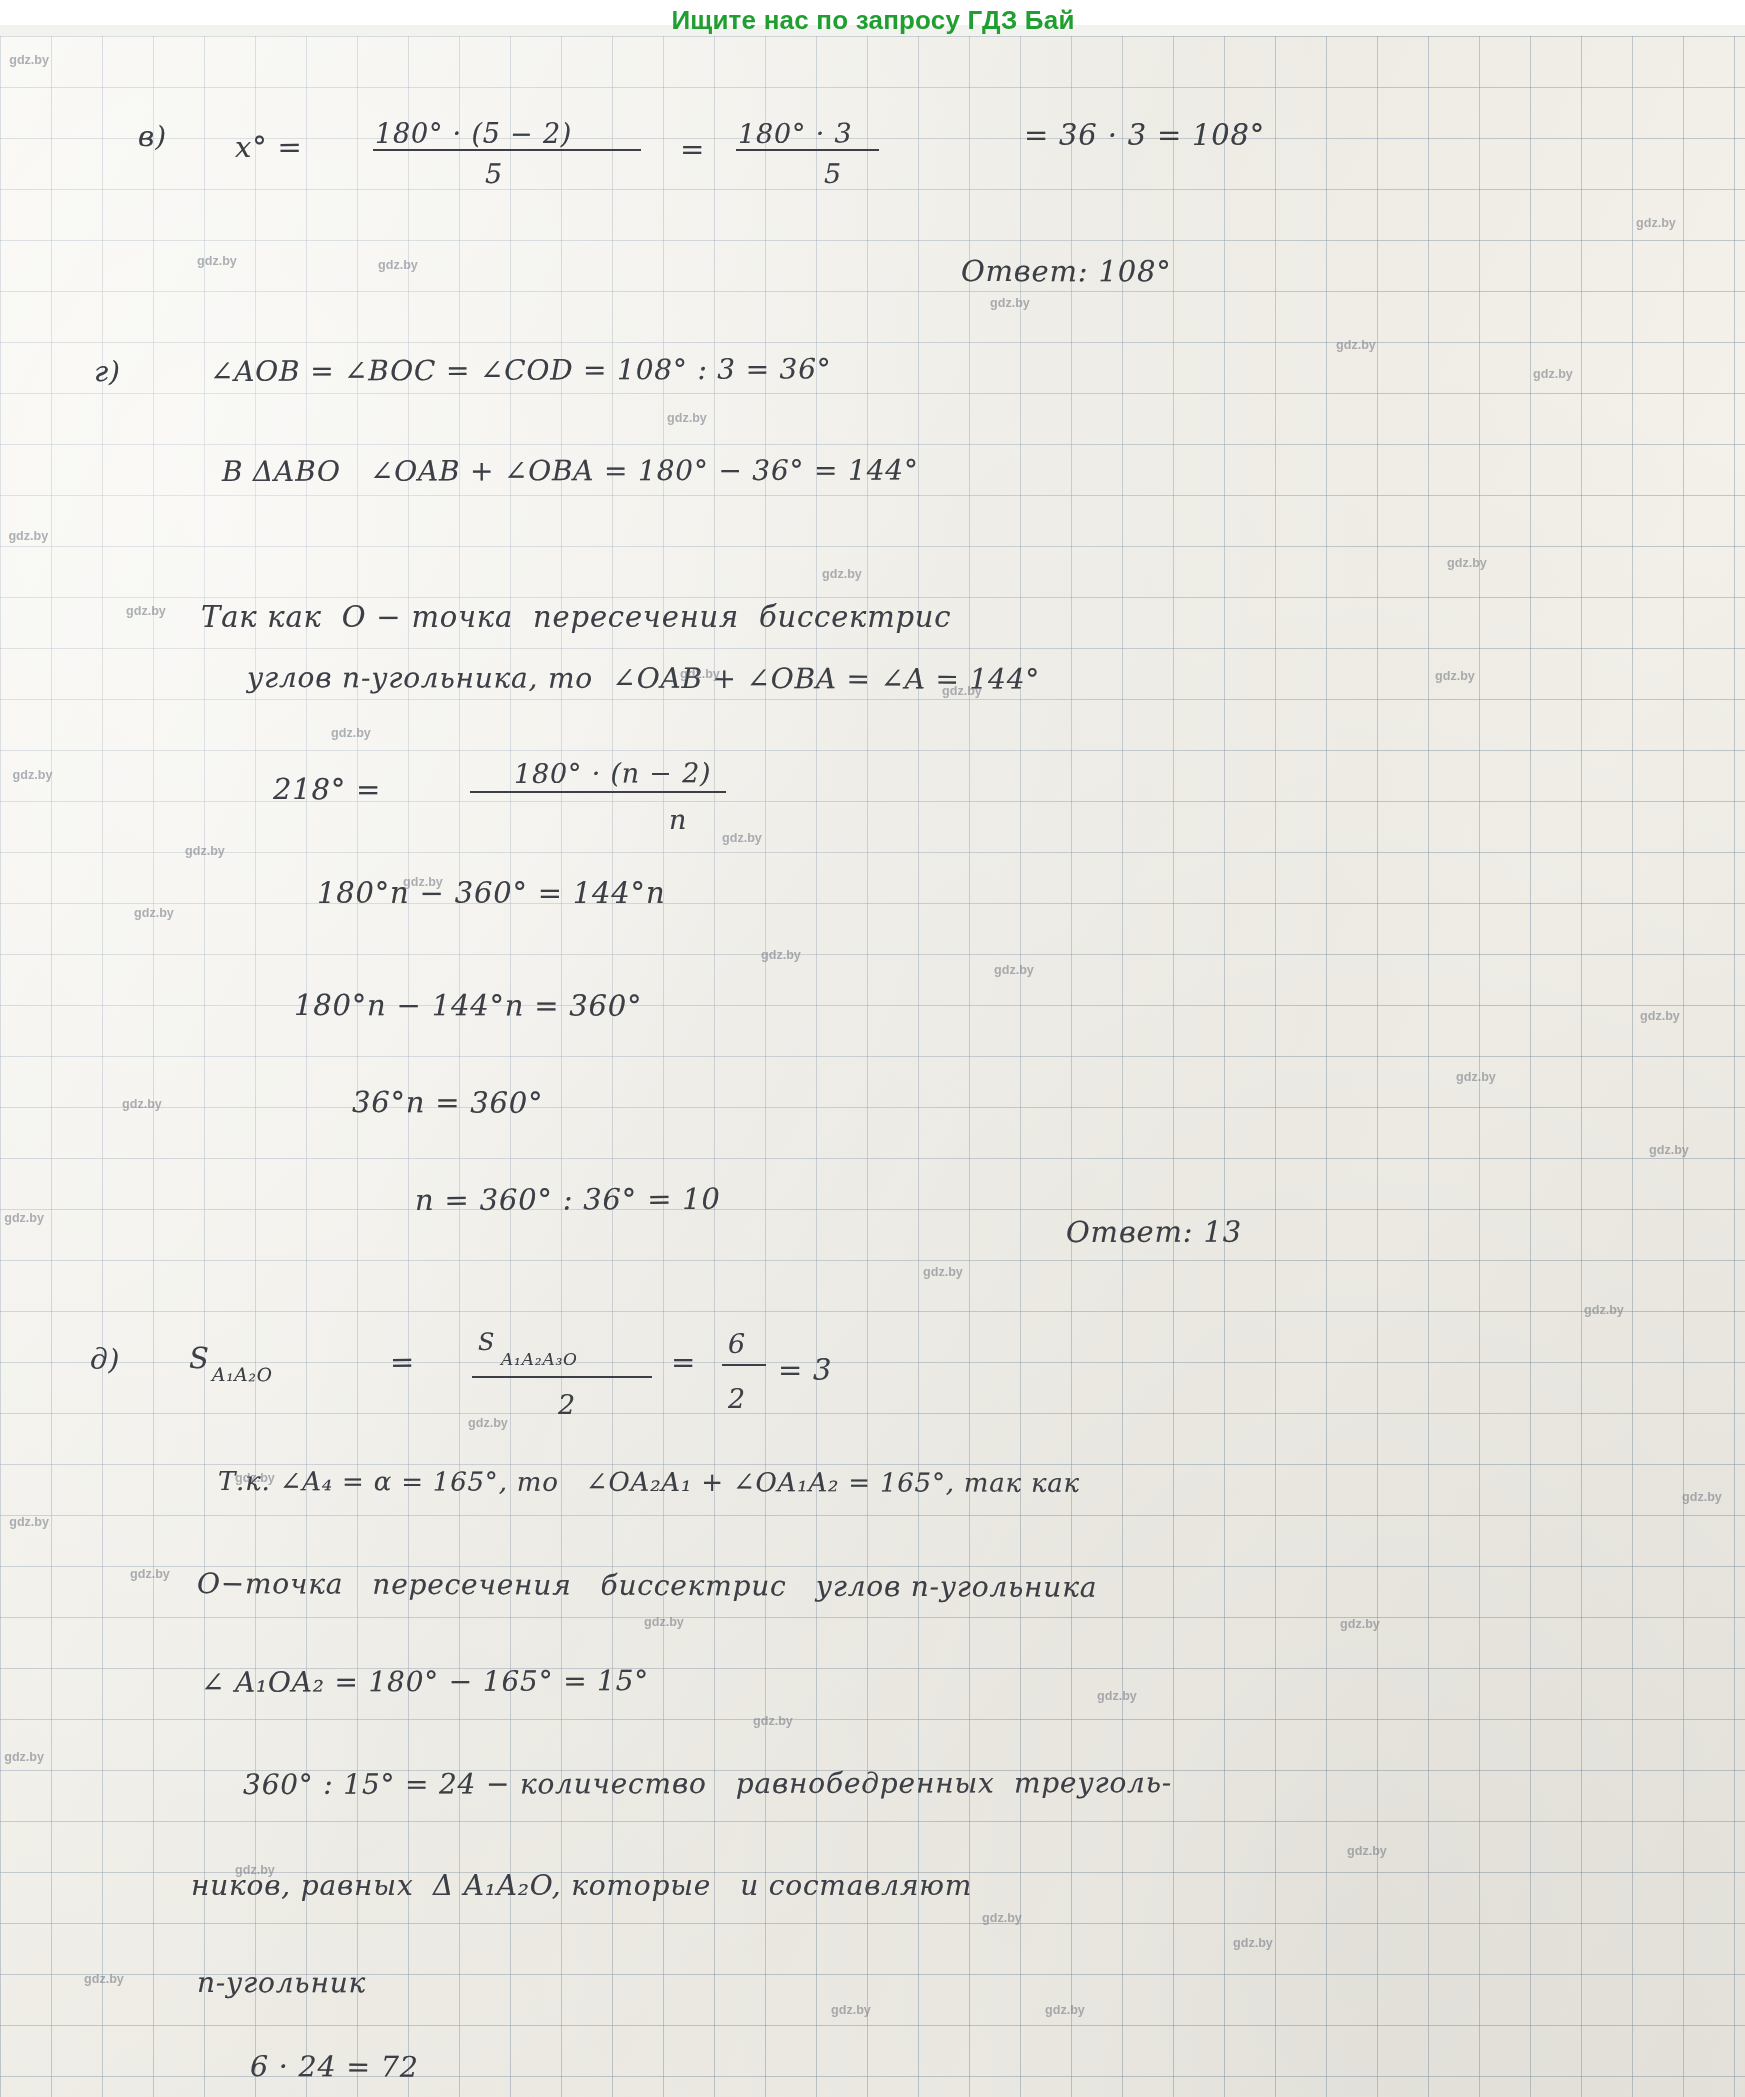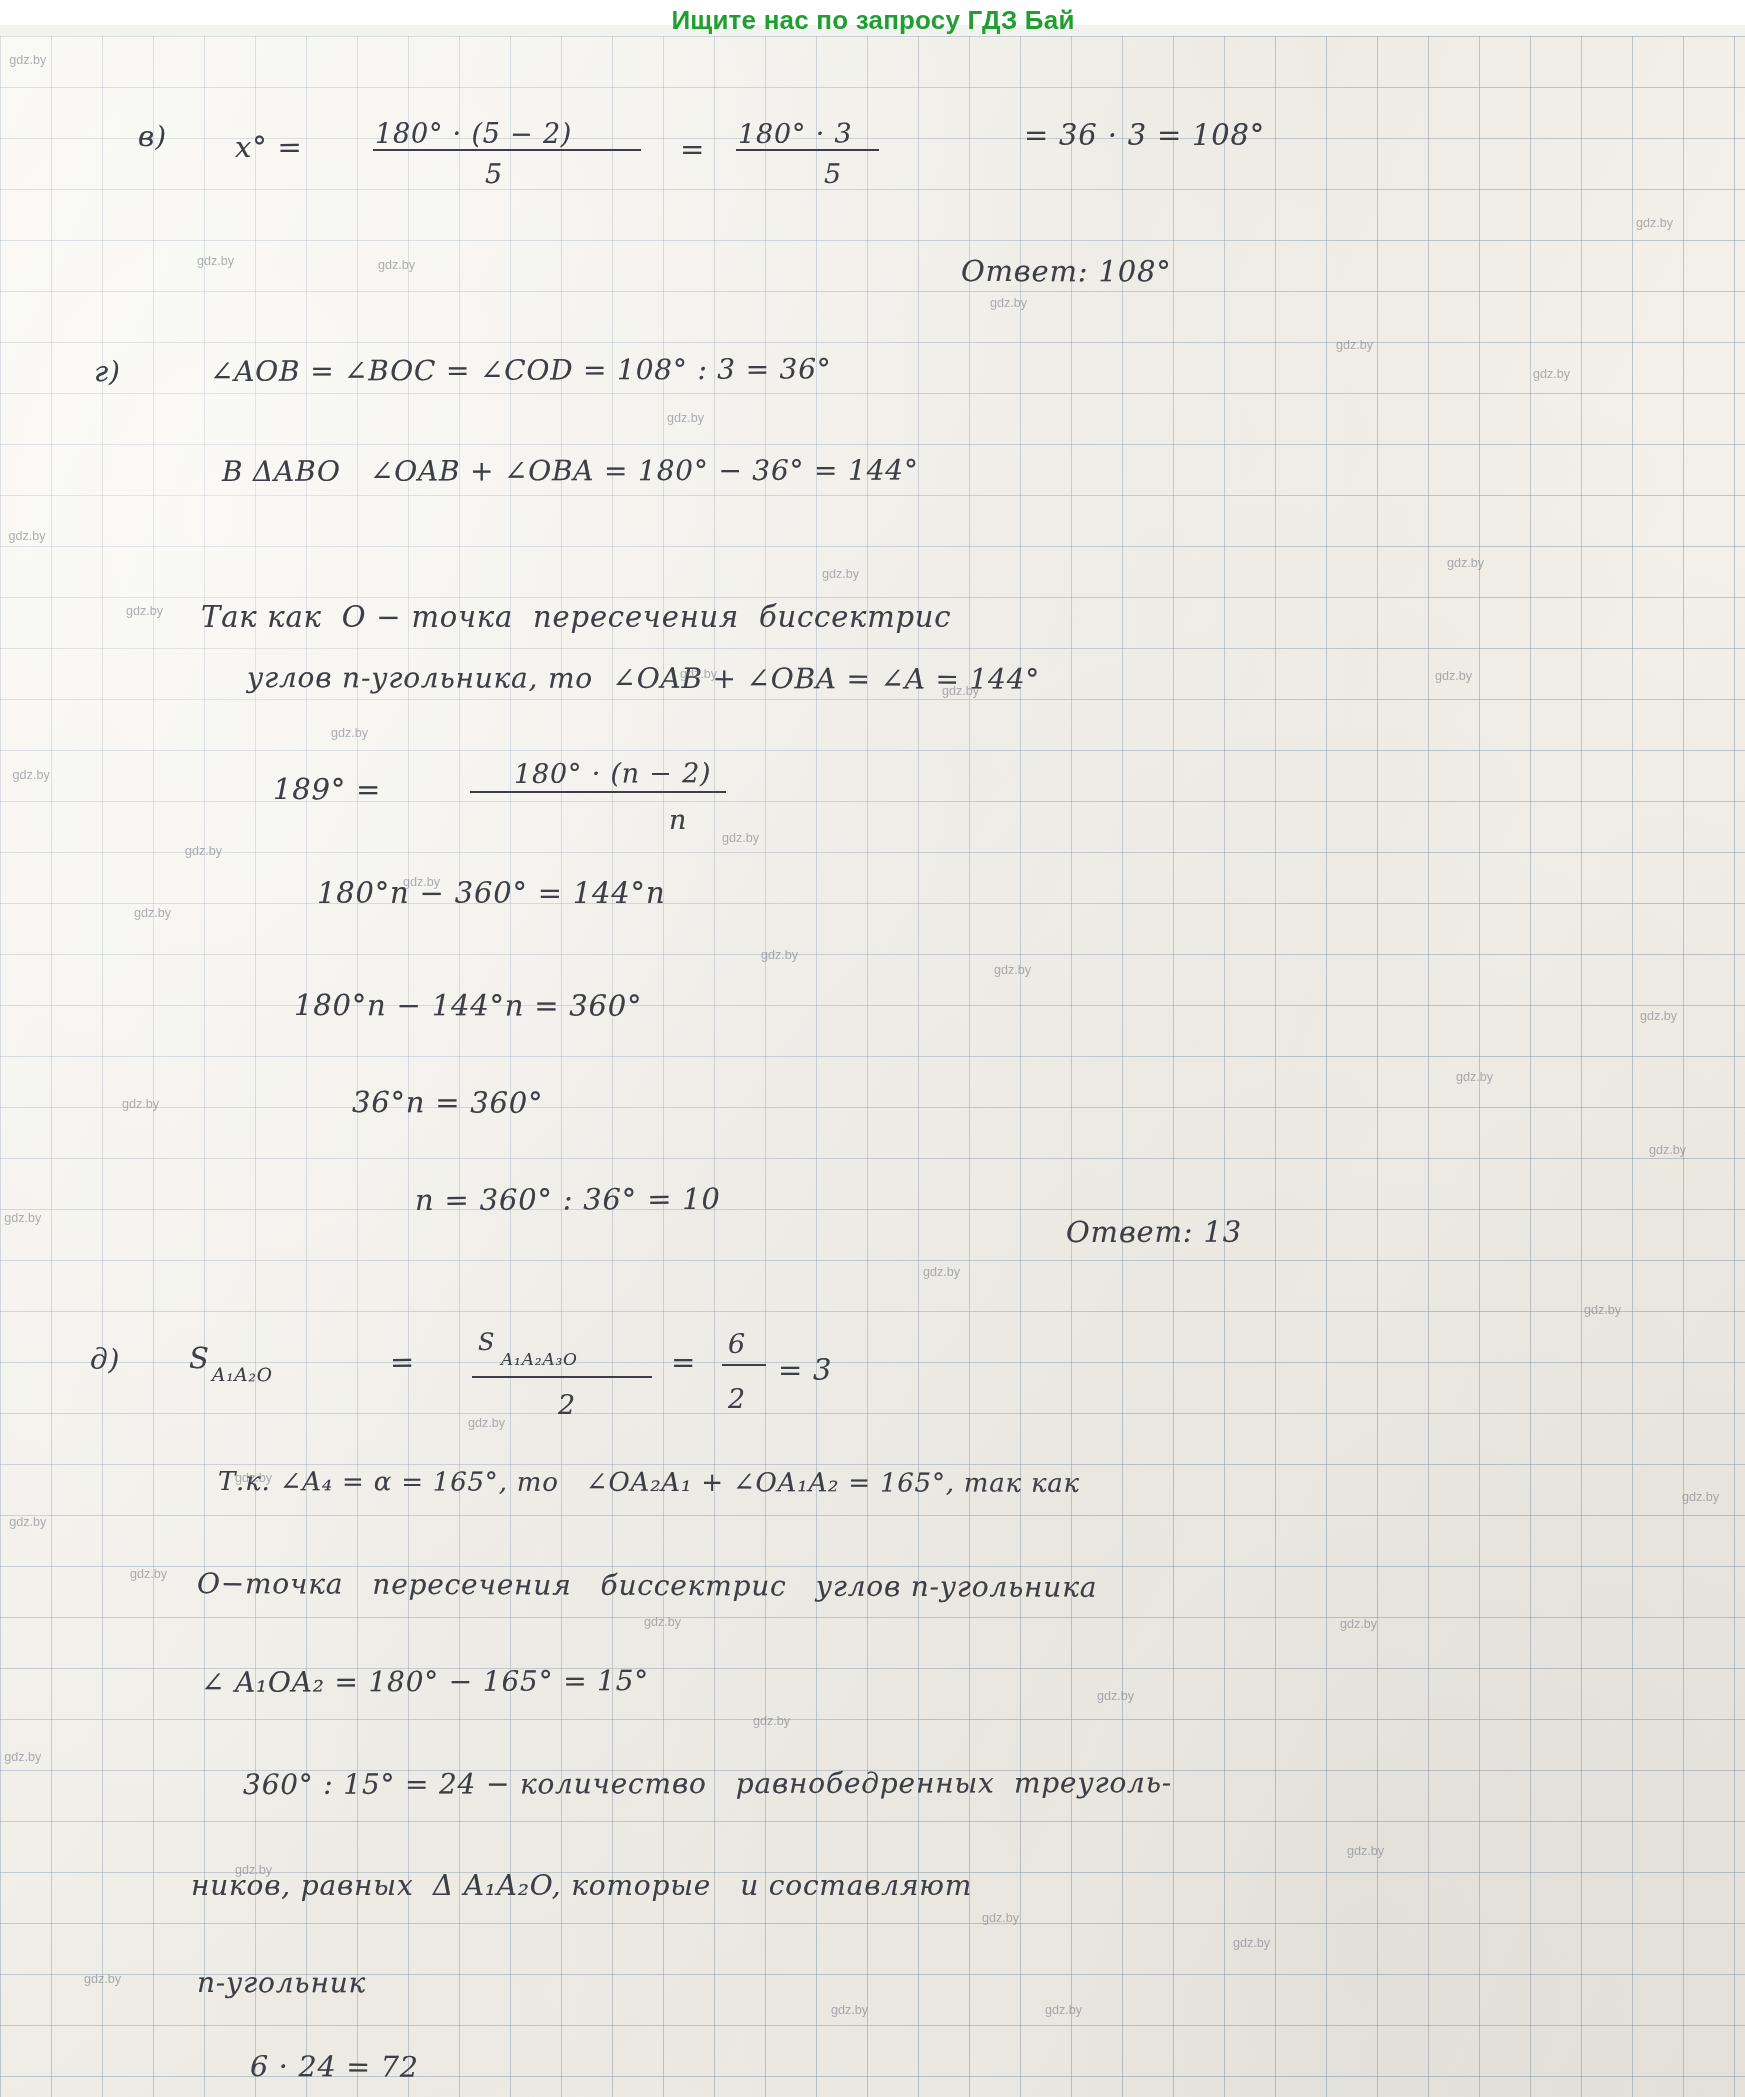--- a/index.html
+++ b/index.html
@@ -78,21 +78,21 @@
     letter-spacing: 0.8px;
     z-index: 10;
     text-shadow: 0 0 0.4px rgba(60,63,70,0.35);
     transform-origin: left center;
   }
   
   .wm {
     position: absolute;
     font-family: "Liberation Sans", sans-serif;
     font-size: 12.6px;
-    font-weight: normal;
+    font-weight: bold;
     color: rgba(110,115,125,0.55);
     z-index: 20;
     white-space: nowrap;
   }
 </style>
 </head>
 <body>
 
 <div class="page">
 
@@ -109,21 +109,21 @@
         <div class="hw" style="left: 680px; top: 96px; font-size: 29px; transform: rotate(0.24deg);">=</div>
         <div class="hw" style="left: 738px; top: 82px; font-size: 27px; transform: rotate(-0.24deg);">180° · 3</div>
         <div class="hw" style="left: 824px; top: 122px; font-size: 27px; transform: rotate(-0.12deg);">5</div>
         <div class="hw" style="left: 1024px; top: 82px; font-size: 29px; transform: rotate(0deg);">= 36 · 3 = 108°</div>
         <div class="hw" style="left: 961px; top: 218px; font-size: 29px; transform: rotate(0.12deg);">Ответ: 108°</div>
         <div class="hw" style="left: 94px; top: 319px; font-size: 28px; transform: rotate(0.24deg);">г)</div>
         <div class="hw" style="left: 210px; top: 319px; font-size: 28px; transform: rotate(-0.24deg);">∠AOB = ∠BOC = ∠COD = 108° : 3 = 36°</div>
         <div class="hw" style="left: 222px; top: 419px; font-size: 28px; transform: rotate(-0.12deg);">В ΔABO   ∠OAB + ∠OBA = 180° − 36° = 144°</div>
         <div class="hw" style="left: 201px; top: 524px; font-size: 29px; transform: rotate(0deg); margin-top: 40px;">Так как  O − точка  пересечения  биссектрис</div>
         <div class="hw" style="left: 247px; top: 625px; font-size: 28px; transform: rotate(0.12deg);">углов n-угольника, то  ∠OAB + ∠OBA = ∠A = 144°</div>
-        <div class="hw" style="left: 273px; top: 736px; font-size: 29px; transform: rotate(0.24deg);">189° =</div>
+        <div class="hw" style="left: 273px; top: 736px; font-size: 29px; transform: rotate(0.24deg);">218° =</div>
         <div class="hw" style="left: 474px; top: 722px; font-size: 27px; transform: rotate(-0.24deg); margin-left: 40px;">180° · (n − 2)</div>
         <div class="hw" style="left: 669px; top: 768px; font-size: 27px; transform: rotate(-0.12deg);">n</div>
         <div class="hw" style="left: 317px; top: 840px; font-size: 29px; transform: rotate(0deg);">180°n − 360° = 144°n</div>
         <div class="hw" style="left: 294px; top: 952px; font-size: 29px; transform: rotate(0.12deg);">180°n − 144°n = 360°</div>
         <div class="hw" style="left: 352px; top: 1049px; font-size: 29px; transform: rotate(0.24deg);">36°n = 360°</div>
         <div class="hw" style="left: 415px; top: 1147px; font-size: 29px; transform: rotate(-0.24deg);">n = 360° : 36° = 10</div>
         <div class="hw" style="left: 1066px; top: 1179px; font-size: 29px; transform: rotate(-0.12deg);">Ответ: 13</div>
         <div class="hw" style="left: 90px; top: 1307px; font-size: 28px; transform: rotate(0deg);">д)</div>
         <div class="hw" style="left: 189px; top: 1305px; font-size: 29px; transform: rotate(0.12deg);">S</div>
         <div class="hw" style="left: 212px; top: 1328px; font-size: 18.5px; transform: rotate(0.24deg);">A₁A₂O</div>

